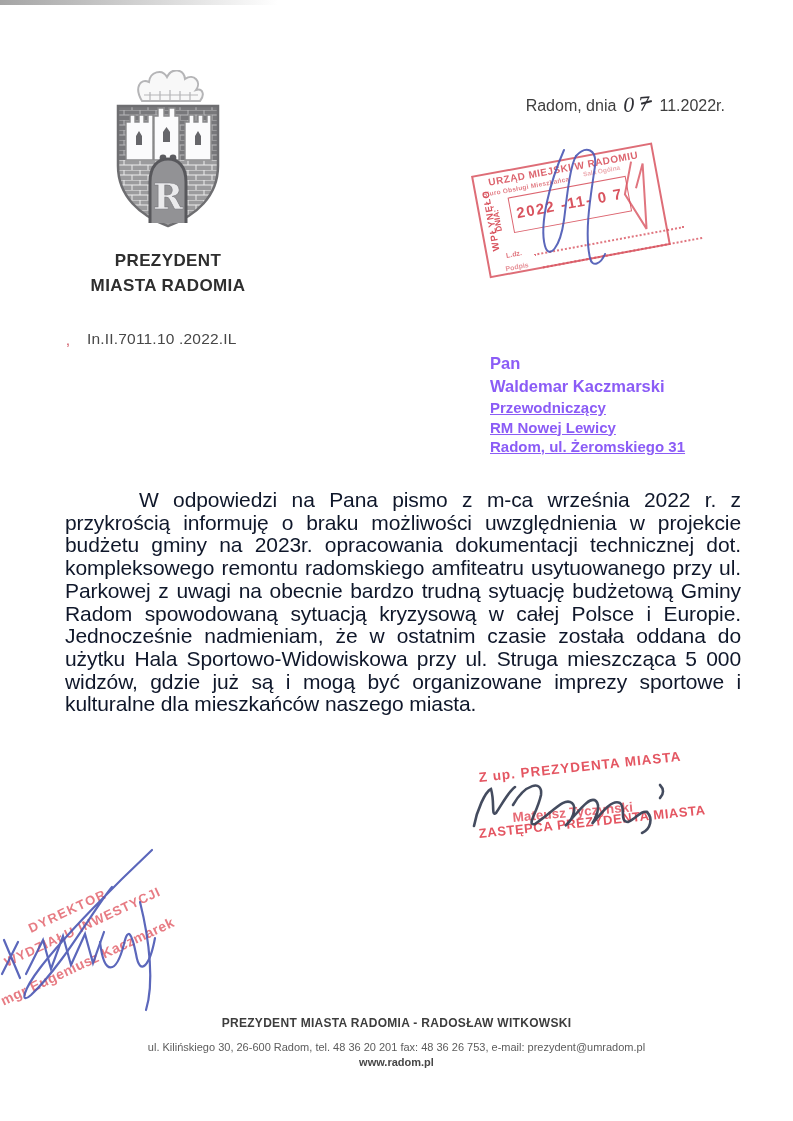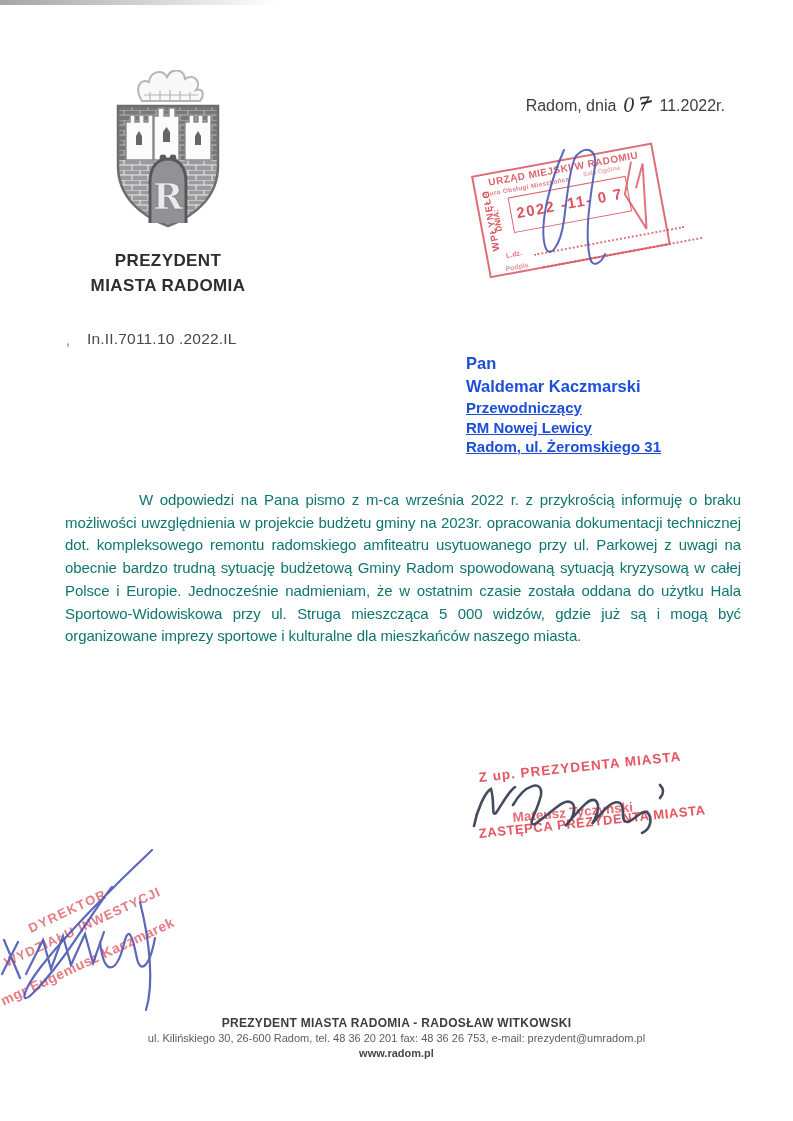--- a/index.html
+++ b/index.html
@@ -46,27 +46,27 @@
   .stamp .dots2{position:absolute;left:52px;top:92px;width:162px;height:8px;
     border-bottom:2px dotted rgba(216,83,95,.8);}
   .stamp .arrow{position:absolute;right:4px;top:10px;}
 
   
   .ref-row{left:66px;top:330px;display:flex;align-items:flex-start;}
   .ref-mark{color:#cc4a58;font-size:14px;margin-right:17px;line-height:20px;}
   .ref-no{font-size:15.5px;color:#474747;letter-spacing:.2px;}
 
   
-  .recipient{left:466px;top:352px;color:#1d4ed8;font-weight:700;}
+  .recipient{left:490px;top:352px;color:#8b5cf6;font-weight:700;}
   .recipient .r-lg{font-size:16.5px;line-height:23px;}
   .recipient .r-sm{font-size:15px;line-height:19.5px;text-decoration:underline;}
 
   
-  .body-par{left:65px;top:489px;width:676px;font-size:15px;line-height:22.7px;
-    text-align:justify;text-indent:74px;color:#0f766e;letter-spacing:-.1px;}
+  .body-par{left:65px;top:489px;width:676px;font-size:21px;line-height:22.7px;
+    text-align:justify;text-indent:74px;color:#0f172a;letter-spacing:-.1px;}
 
   
   .sig1-l1{left:478px;top:770px;font-size:13.5px;font-weight:600;letter-spacing:1px;
     color:#e45662;transform:rotate(-6deg);transform-origin:left top;white-space:nowrap;}
   .sig1-name{left:512px;top:810px;font-size:13.5px;font-weight:600;color:#e45662;opacity:.88;
     transform:rotate(-5deg);transform-origin:left top;white-space:nowrap;}
   .sig1-l3{left:478px;top:826px;font-size:13px;font-weight:600;letter-spacing:.6px;
     color:#e45662;transform:rotate(-6deg);transform-origin:left top;white-space:nowrap;}
   .sig1-svg{left:468px;top:778px;}
 
@@ -75,21 +75,21 @@
     transform-origin:left top;white-space:nowrap;}
   .dir1{left:26px;top:922px;font-size:13px;letter-spacing:1.5px;}
   .dir2{left:2px;top:956px;font-size:13px;letter-spacing:1px;}
   .dir3{left:-2px;top:994px;font-size:14px;font-weight:600;letter-spacing:.5px;}
   .sig2-svg{left:0;top:846px;}
   .paraph-svg{left:534px;top:142px;}
 
   
   .footer{left:0;top:1016px;width:100%;text-align:center;}
   .f1{font-size:12px;font-weight:700;color:#3d3d3d;letter-spacing:.3px;}
-  .f2{font-size:11px;color:#5c5c5c;margin-top:2px;}
+  .f2{font-size:11px;color:#5c5c5c;margin-top:11px;}
   .f3{font-size:11px;font-weight:700;color:#474747;margin-top:3px;}
 </style>
 </head>
 <body>
 
 <div class="page">
 
   <div class="abs scan-edge"></div>
 
   <div class="abs date-line">

